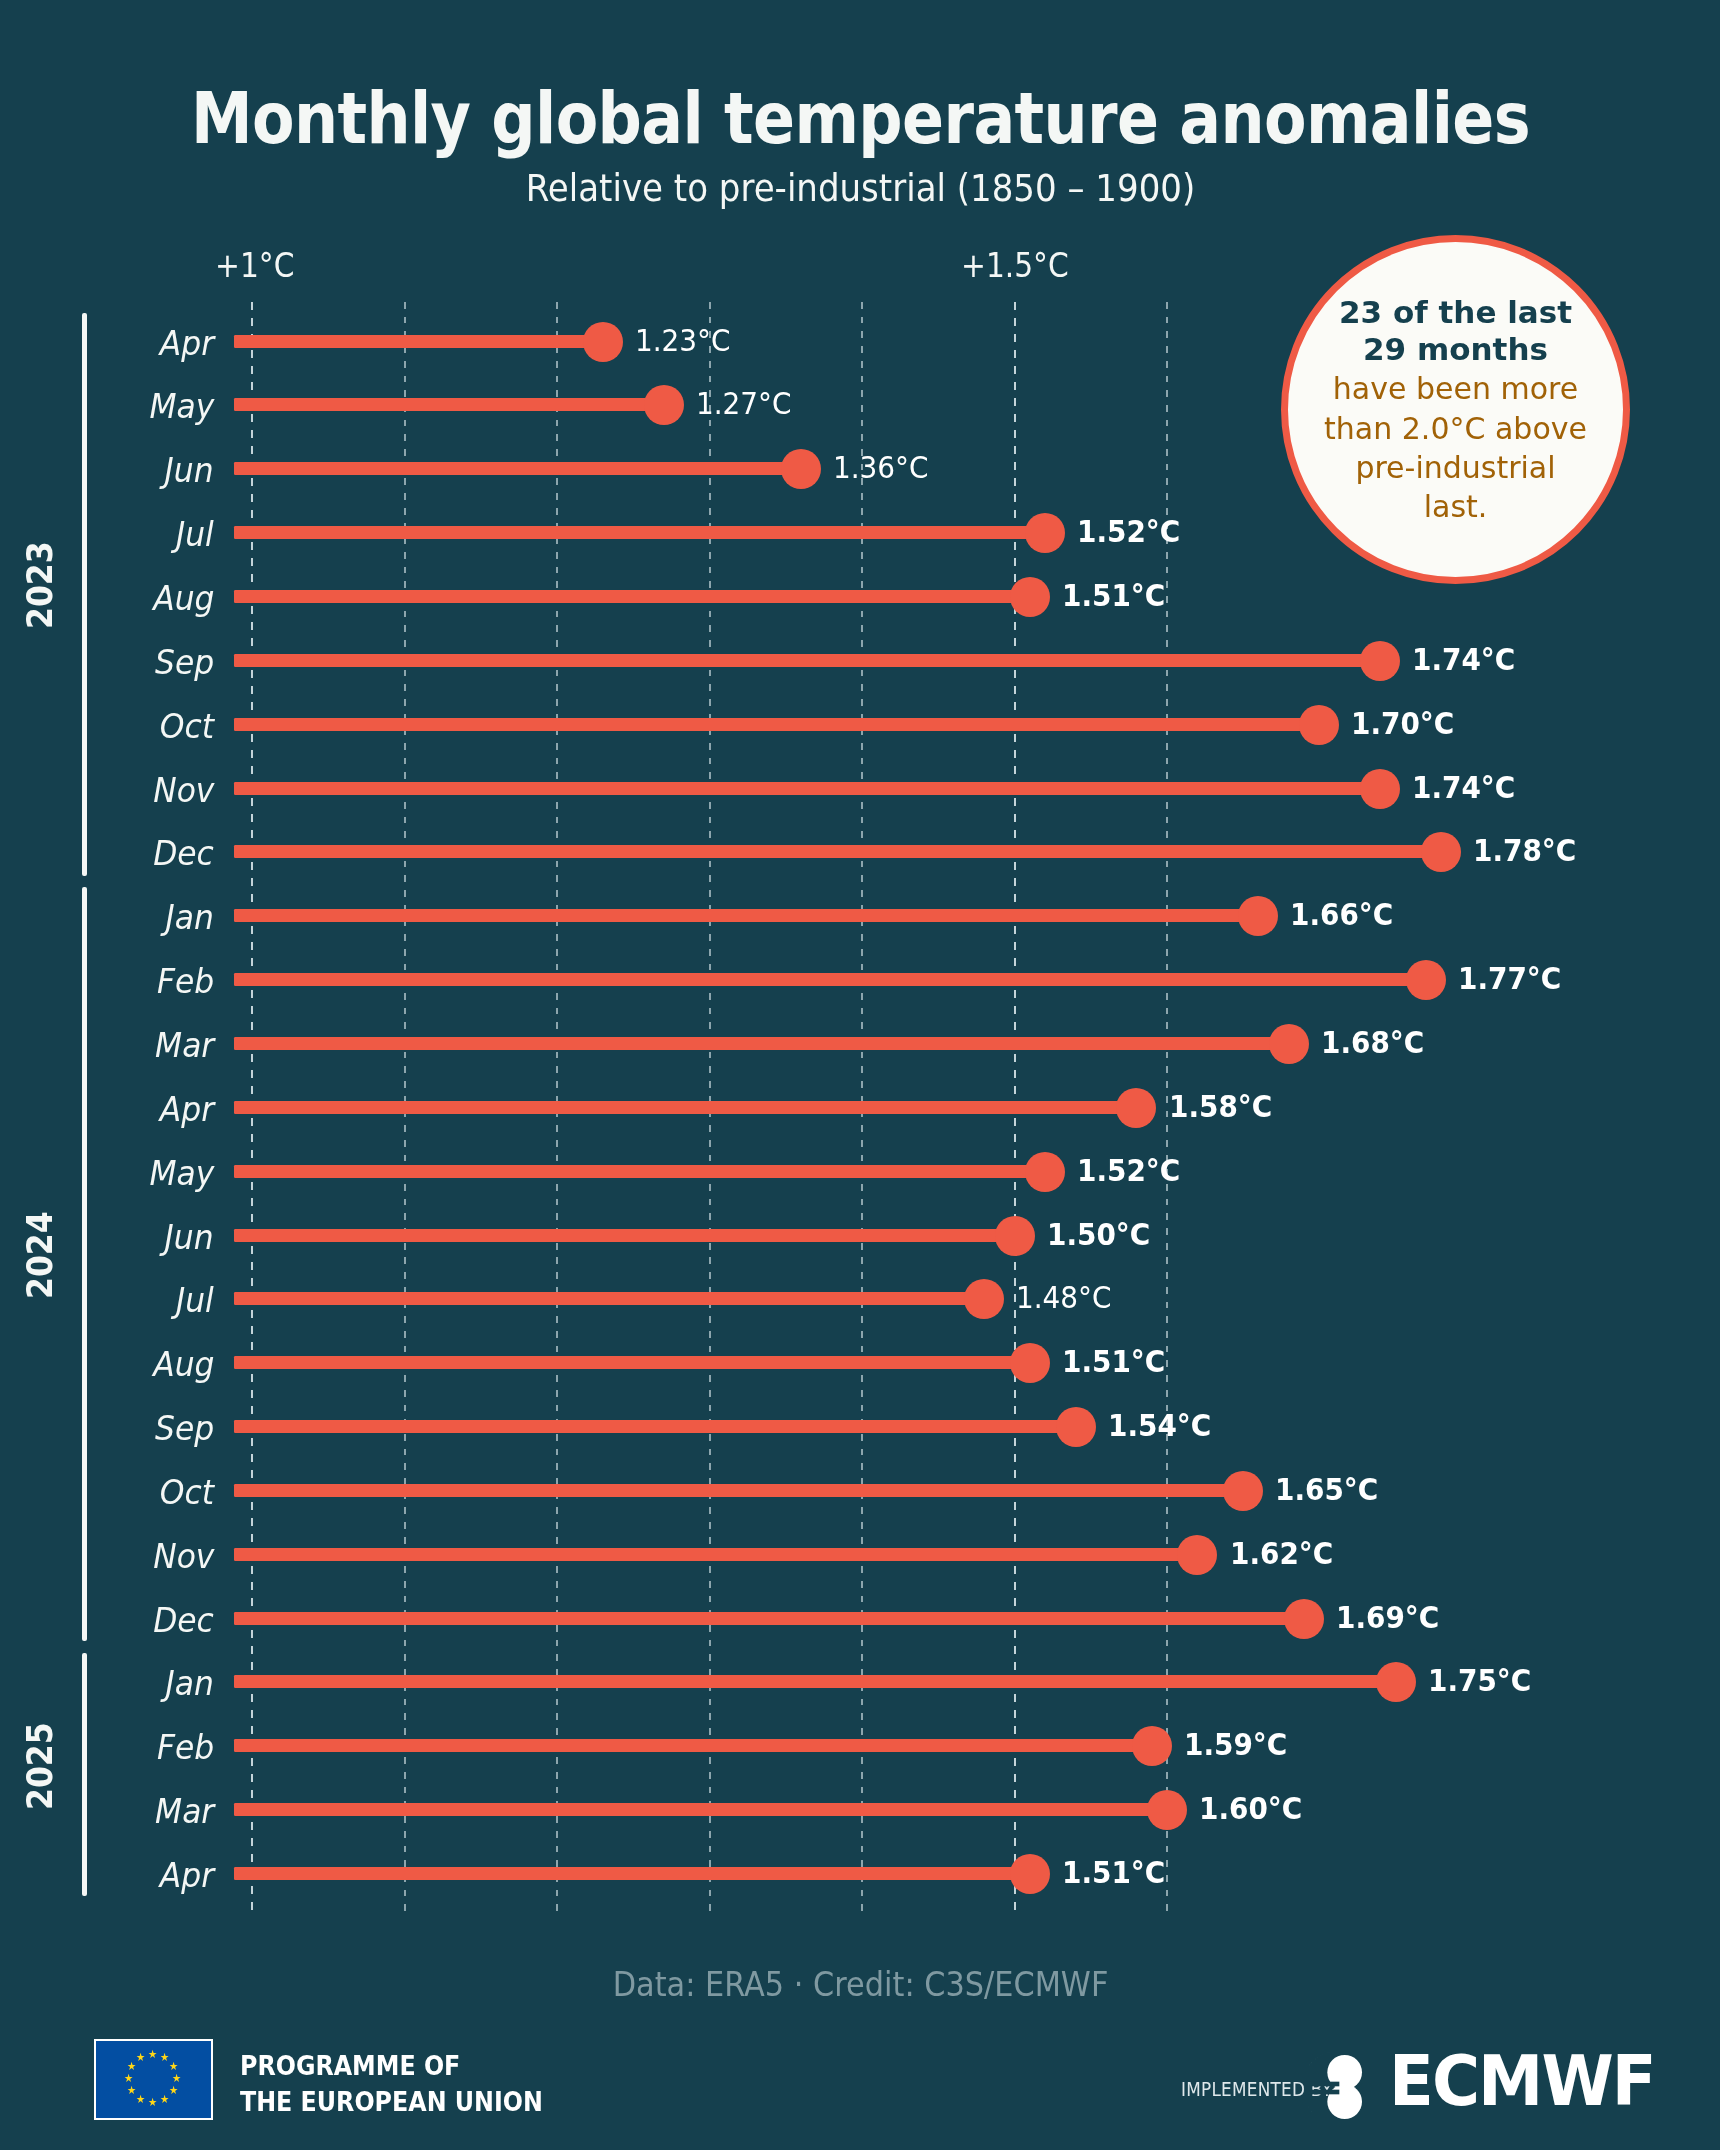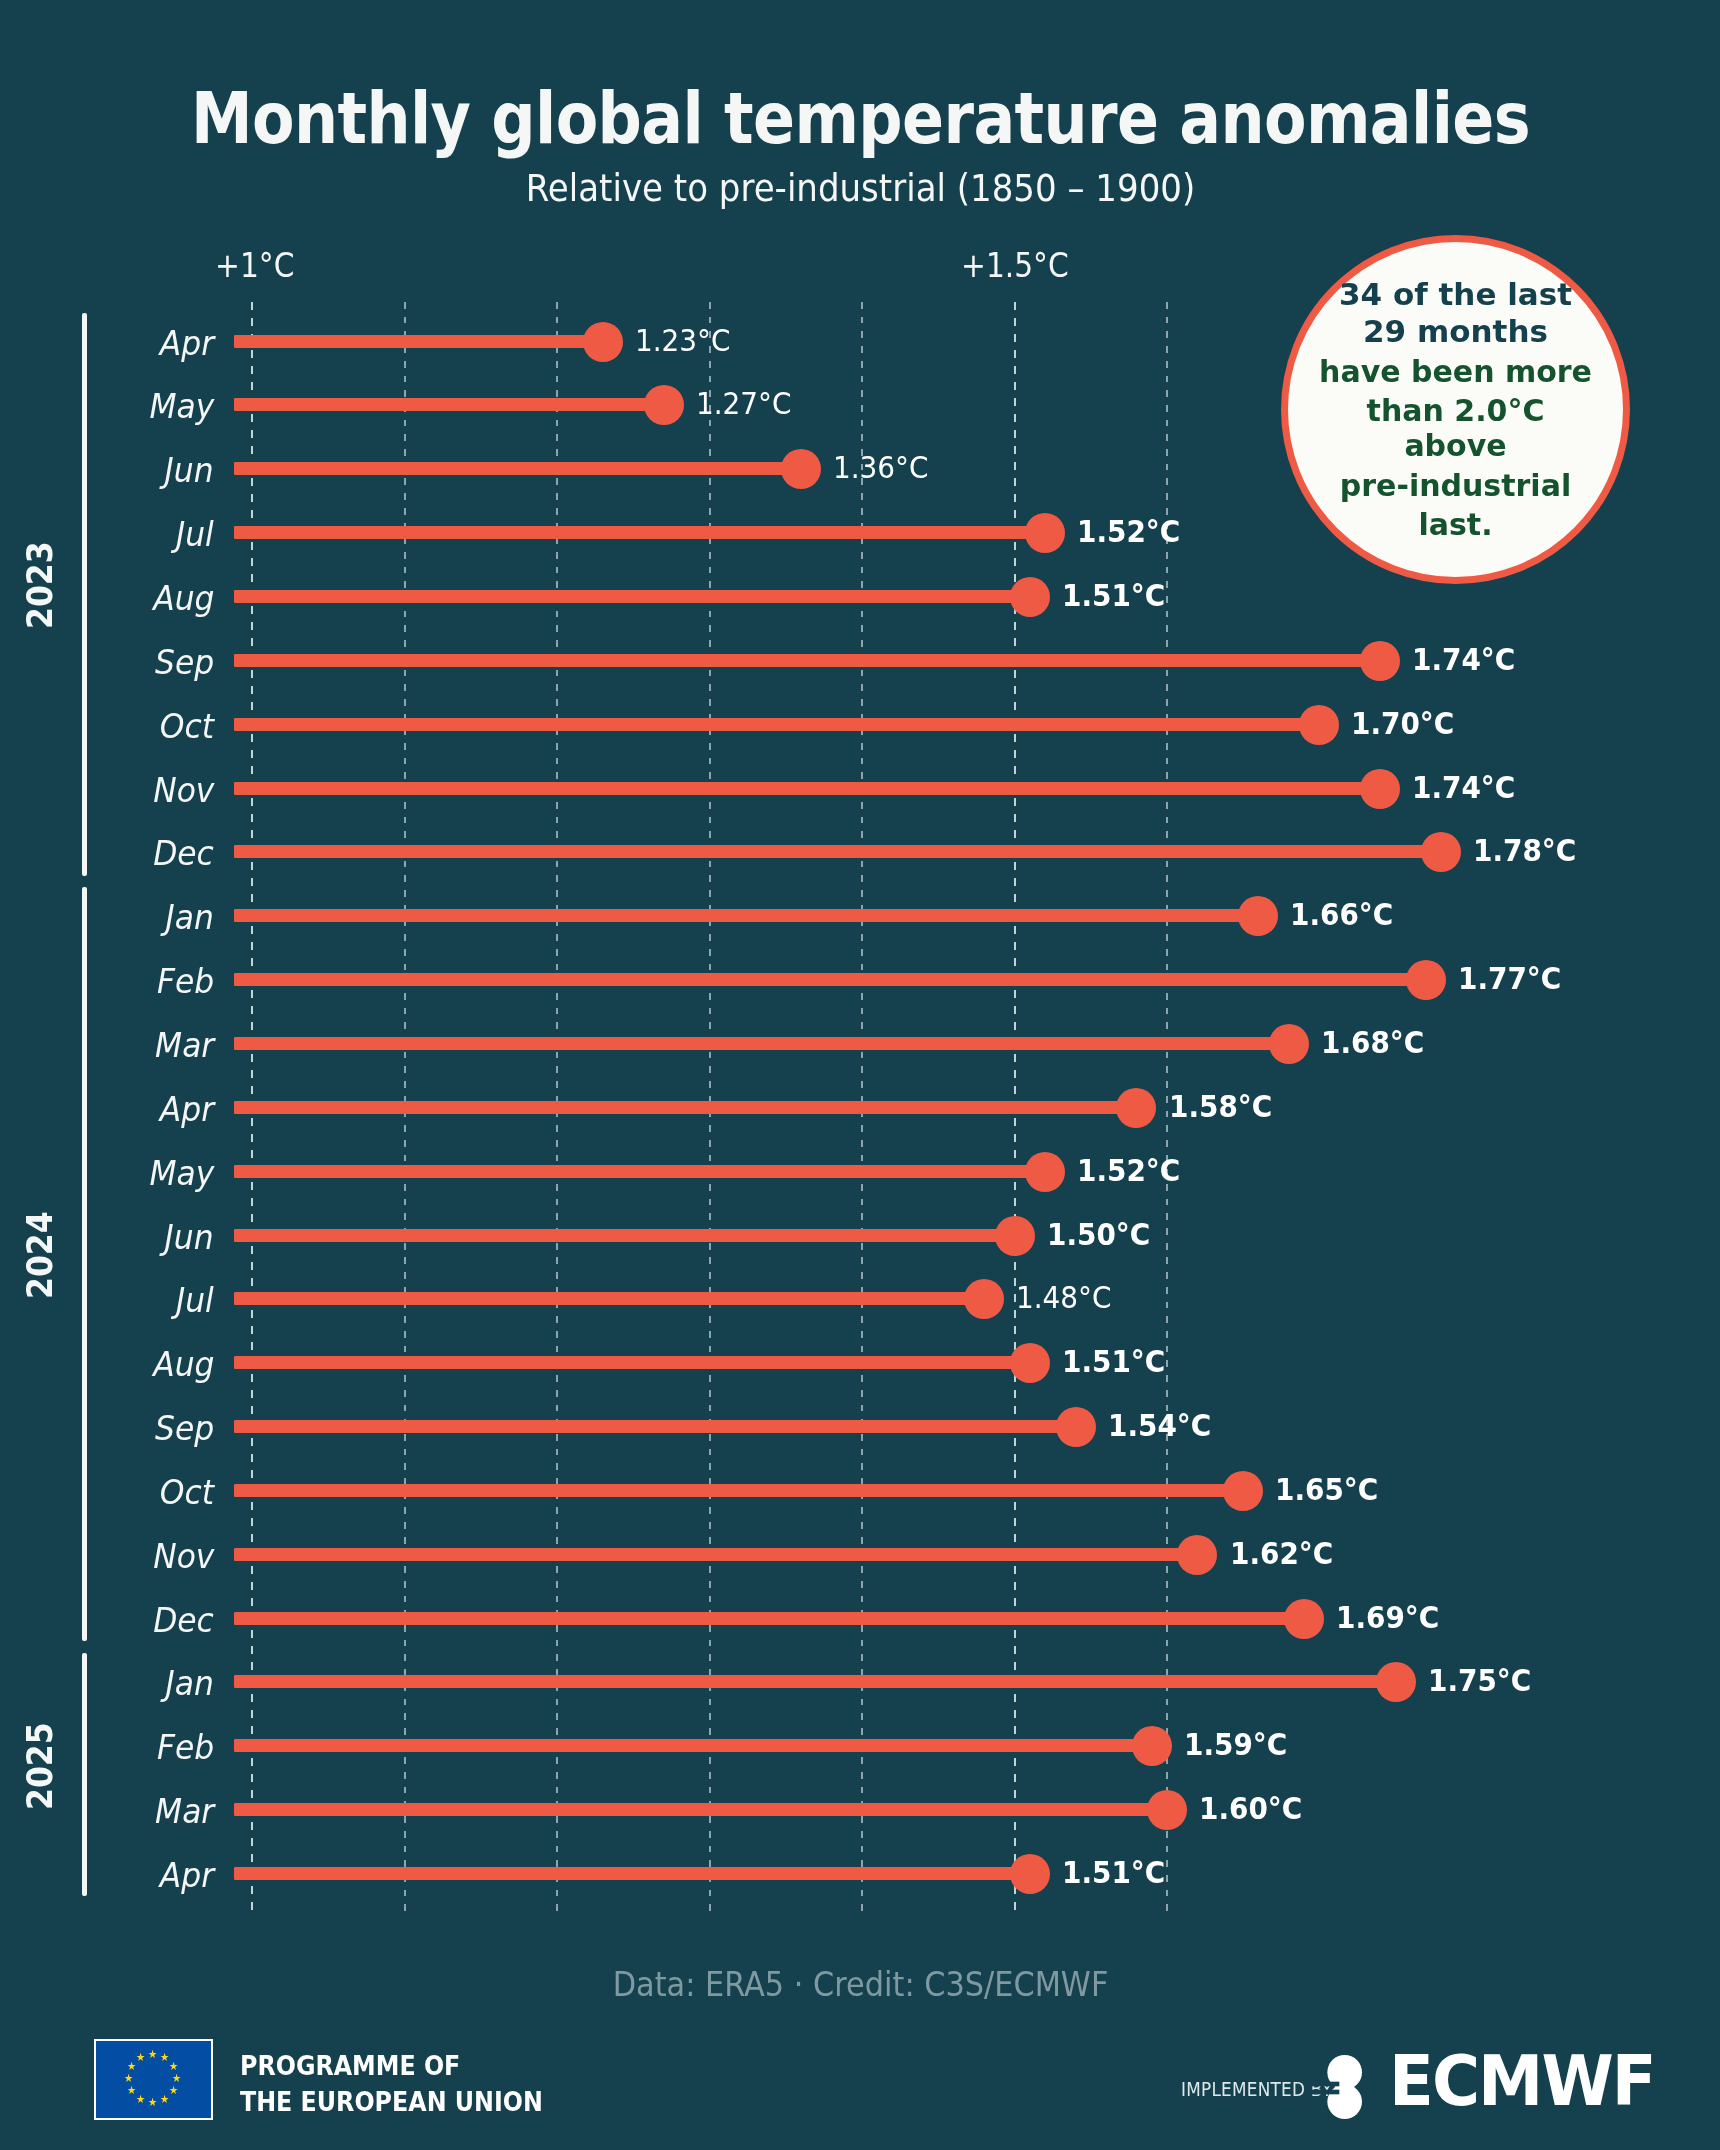--- a/index.html
+++ b/index.html
@@ -83,23 +83,22 @@
     border-radius:50%;background:#fbfbf7;border:7.3px solid #ef5a45;
     box-sizing:border-box;display:flex;align-items:center;justify-content:center;
     text-align:center;
   }
   .callout-inner{padding:0 28px;line-height:1.18;}
   .callout-big{
     font-size:31px;font-weight:bold;color:#15404e;display:block;
     font-family:"DejaVu Sans","Liberation Sans",sans-serif;
   }
   .callout-small{
-    font-size:30px;color:#14532d;display:block;margin-top:4px;
-    font-family:"DejaVu Sans","Liberation Sans",sans-serif;
-    font-weight:bold;
+    font-size:30px;color:#a16207;display:block;margin-top:4px;
+    font-family:"DejaVu Sans","Liberation Sans",sans-serif;
   }
 
   
   .credit{
     position:absolute;left:0;top:1965px;width:1721px;text-align:center;
     font-size:33px;color:#7f99a1;
     font-family:"DejaVu Sans","Liberation Sans",sans-serif;
     transform:scaleX(.92);transform-origin:center top;
   }
 
@@ -328,21 +327,21 @@
       <div class="yearline" style="top: 313px; height: 563px;"></div>
       <div class="yearlabel" style="top: 573px; transform: rotate(-90deg) scaleX(0.9);">2023</div>
       <div class="yearline" style="top: 887px; height: 754px;"></div>
       <div class="yearlabel" style="top: 1243px; transform: rotate(-90deg) scaleX(0.9);">2024</div>
       <div class="yearline" style="top: 1653px; height: 243px;"></div>
       <div class="yearlabel" style="top: 1754px; transform: rotate(-90deg) scaleX(0.9);">2025</div>
     </div>
 
   <div class="callout">
     <div class="callout-inner">
-      <span class="callout-big">34 of the last</span>
+      <span class="callout-big">23 of the last</span>
       <span class="callout-big">29 months</span>
       <span class="callout-small">have been more</span>
       <span class="callout-small">than 2.0°C above</span>
       <span class="callout-small">pre-industrial</span>
       <span class="callout-small">last.</span>
     </div>
   </div>
 
   <div class="credit">Data: ERA5 · Credit: C3S/ECMWF</div>
 

